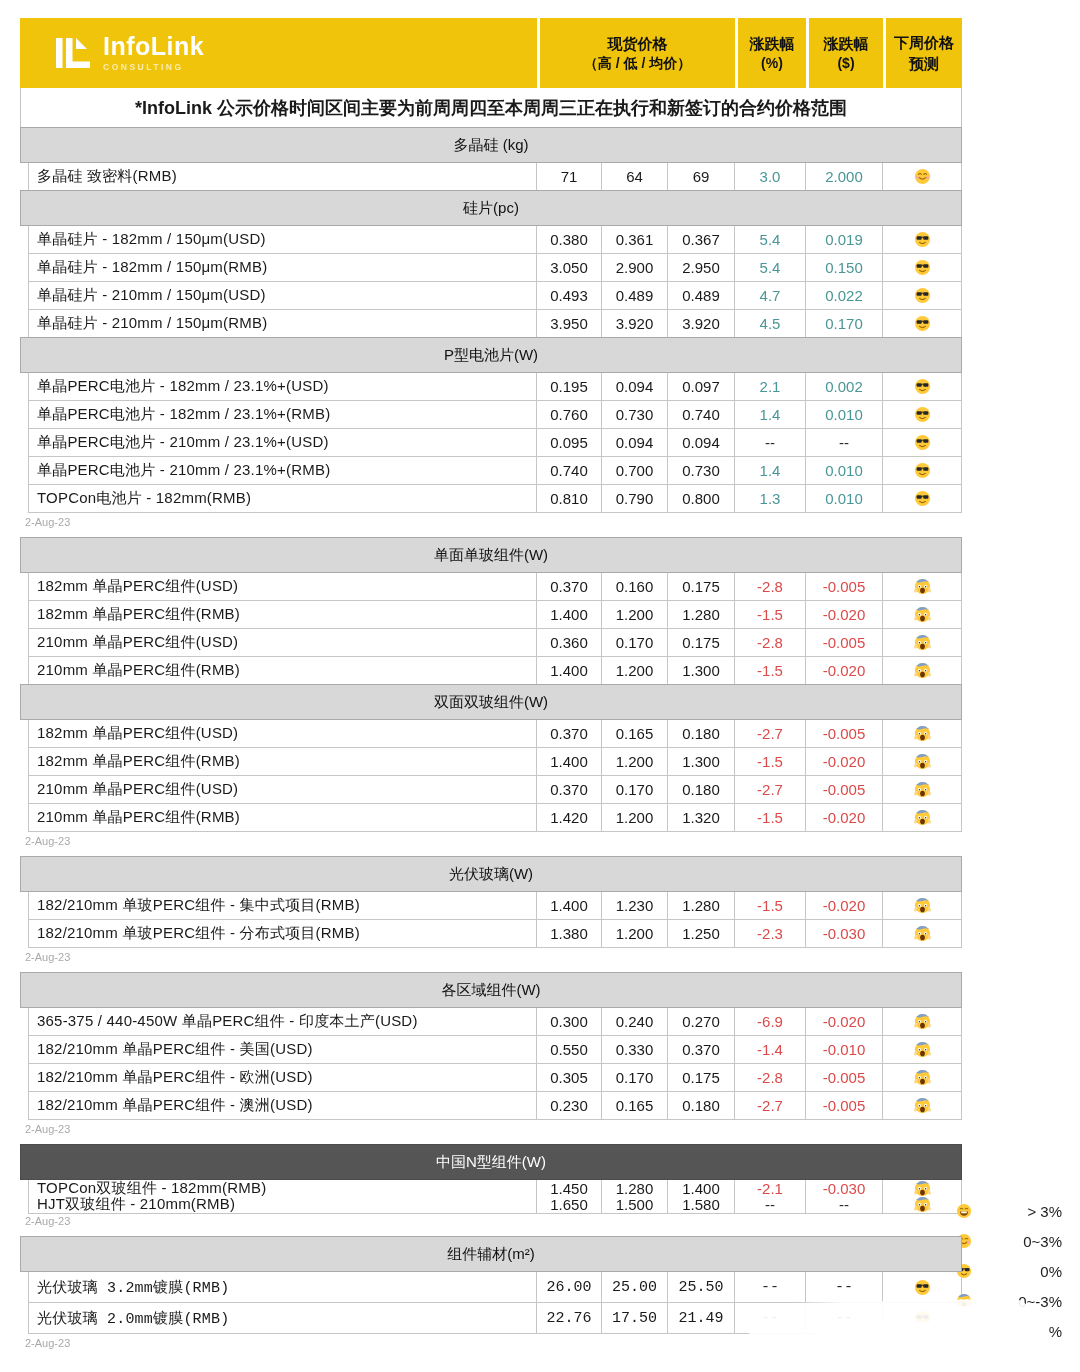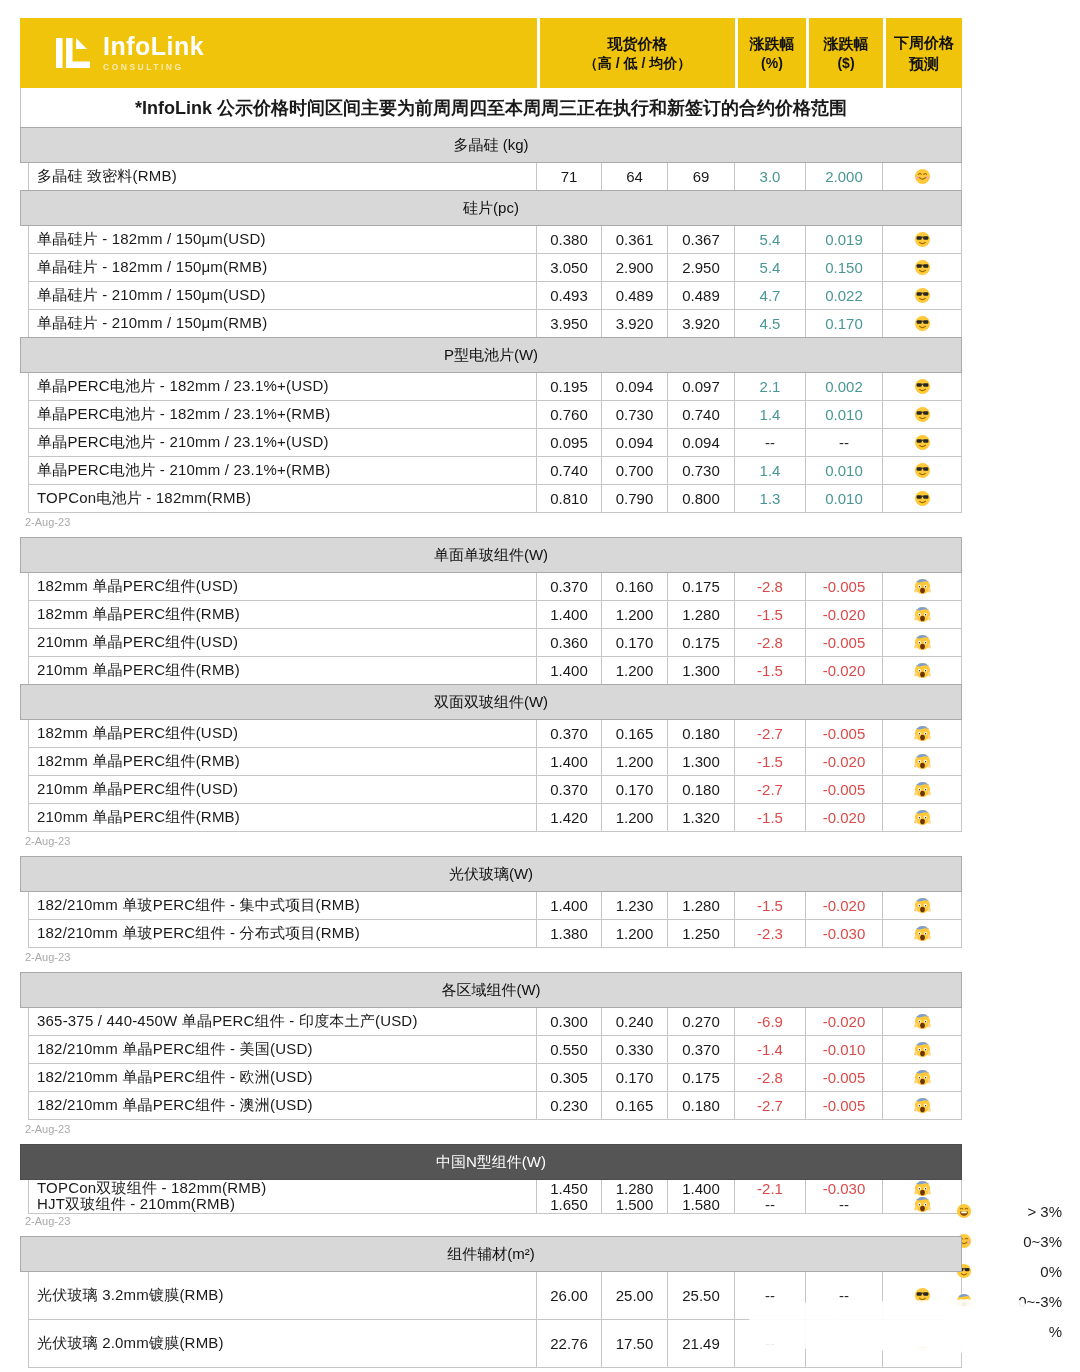--- a/index.html
+++ b/index.html
@@ -30,21 +30,21 @@
   #blocks > .block { margin-top:0; }
   #blocks > .block:not(:first-child) { margin-top:8px; }
 
   .section-hdr { height:36px; display:flex; align-items:center; justify-content:center;
     font-weight:normal; font-size:15px; background:#D8D8D8; color:#111;
     border:1px solid #a9a9a9; margin-top:-1px; position:relative; z-index:1; }
   .section-hdr.dark { background:#555555; color:#fff; border-color:#4c4c4c; }
 
   .data-row { height:28px; background:#fff;padding-left:8px; }
   #blocks > .block:nth-child(5) .data-row { height:16px; }
-  #blocks > .block:nth-child(6) .data-row { height:48px; }
+  #blocks > .block:nth-child(6) .data-row { height:31px;font-family:Liberation Mono, monospace; }
 
   .cell { display:flex; align-items:center; justify-content:center; font-size:15px;
     border-right:1px solid #c6c6c6; border-bottom:1px solid #c6c6c6; background:#fff; }
   .c-label { justify-content:flex-start; padding-left:8px; border-left:1px solid #c6c6c6;
     letter-spacing:.2px; white-space:nowrap; overflow:hidden; }
   .pos { color:#4A9696; }
   .neg { color:#DB4A4A; }
   .flat { color:#2b2b2b; }
 
   .date-row { font-size:11px; color:#a9a9a9; padding:3px 0 0 5px; height:17px; }

